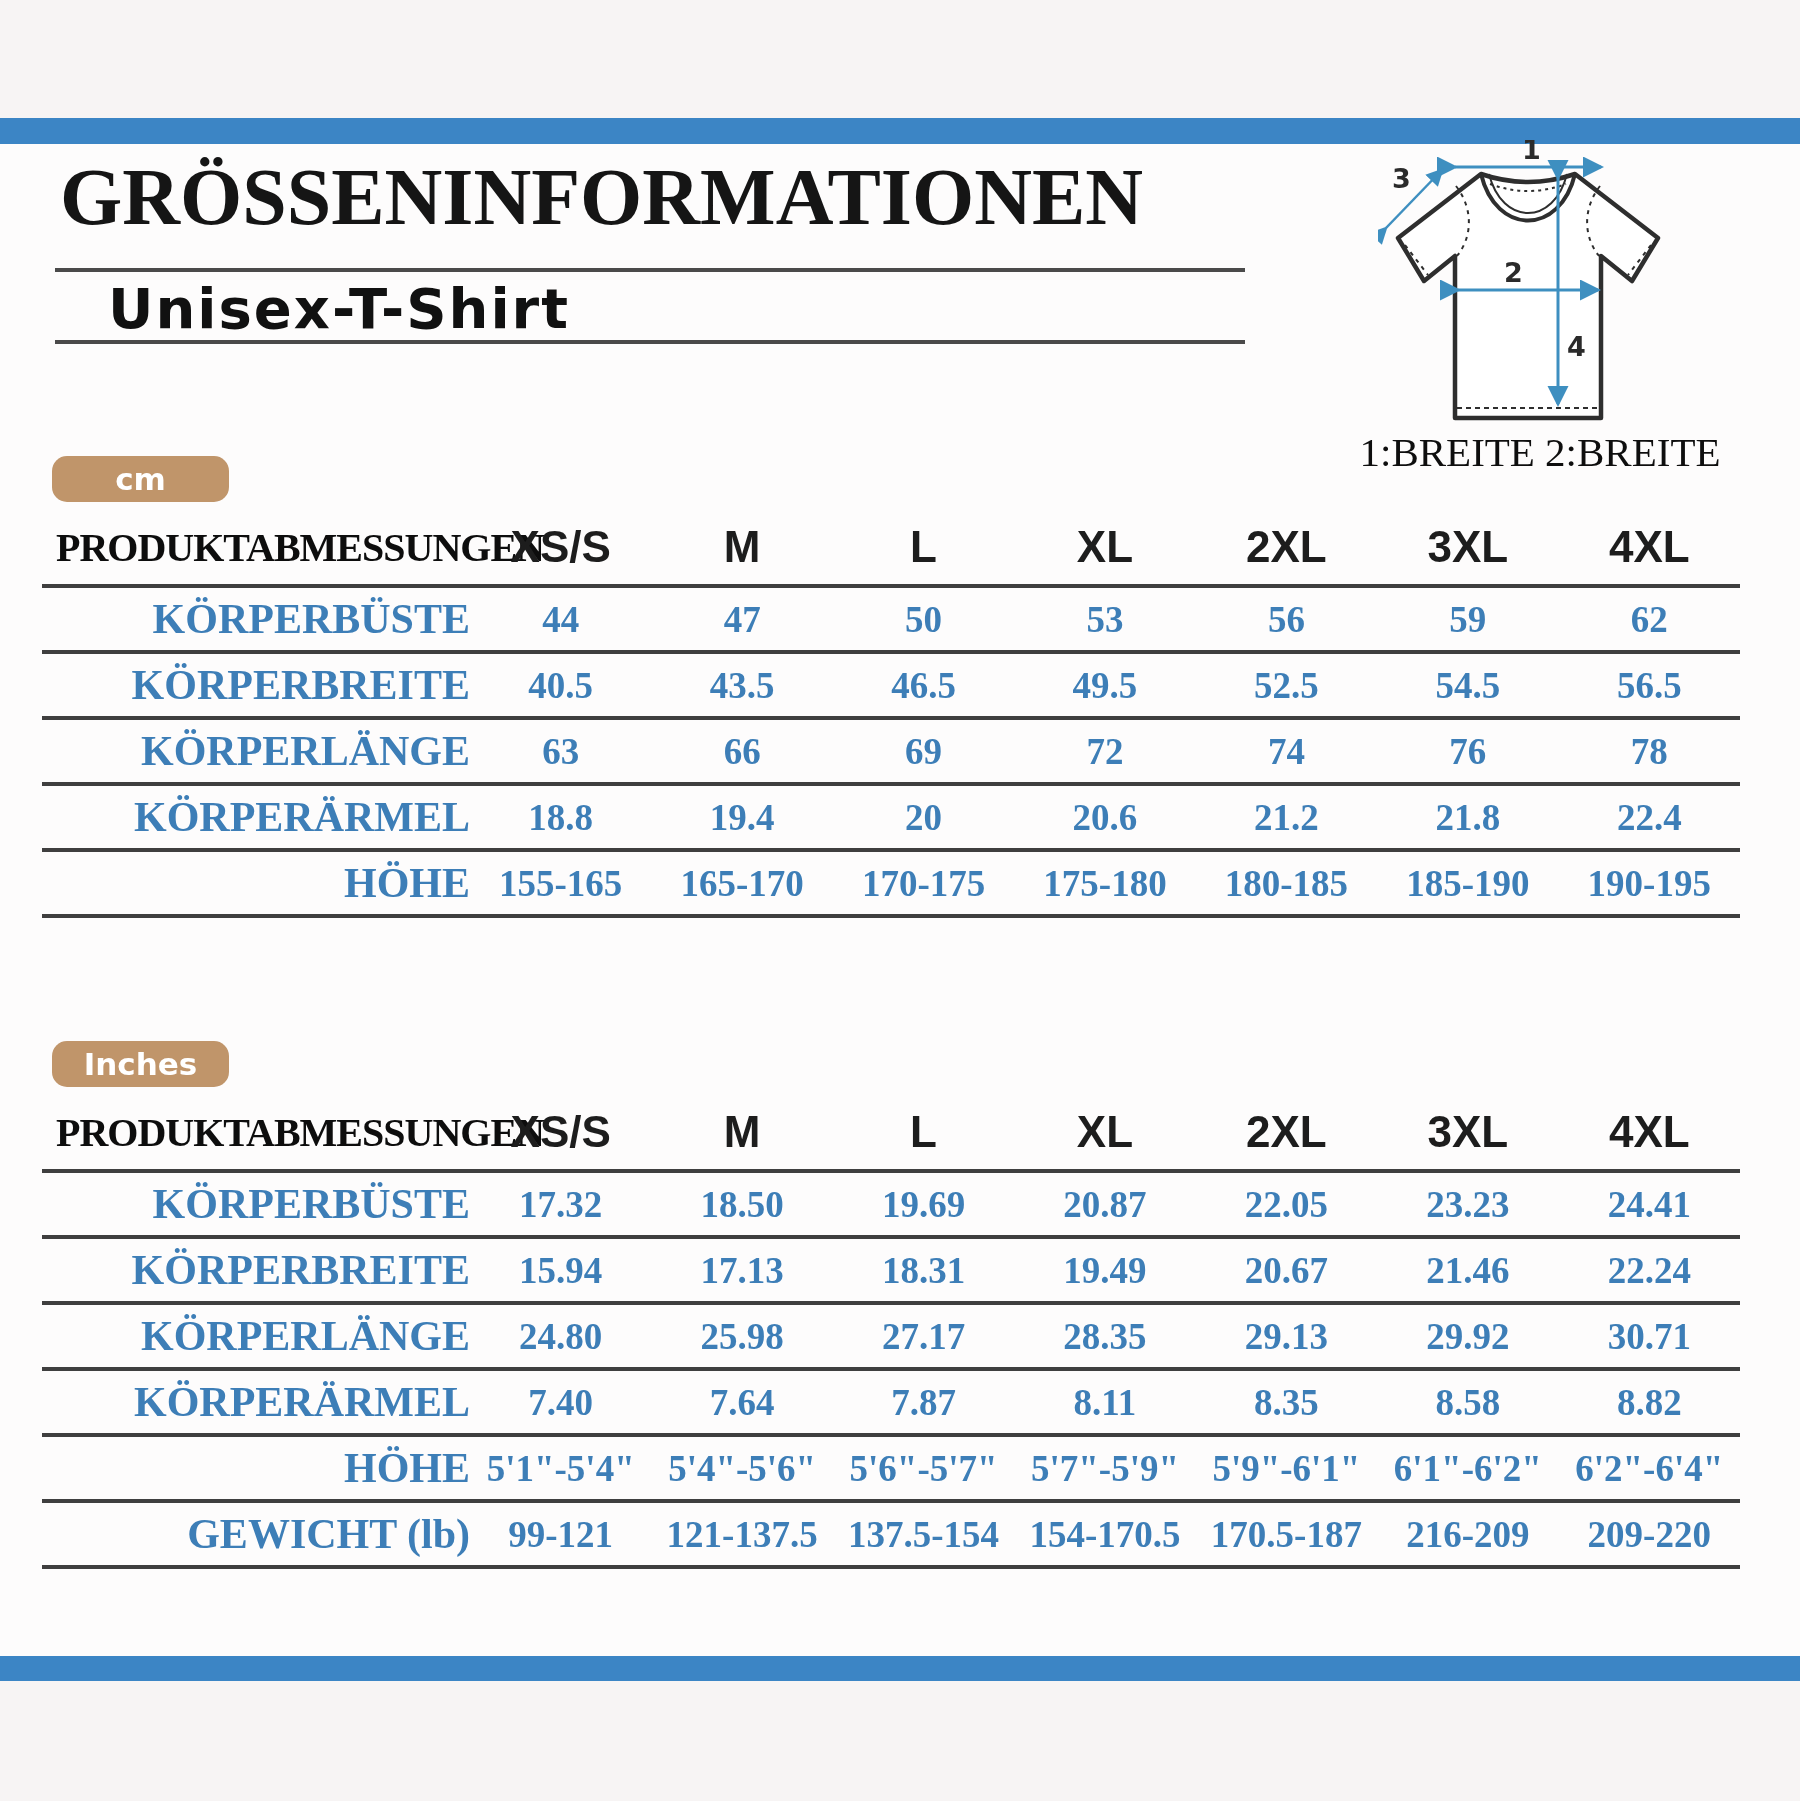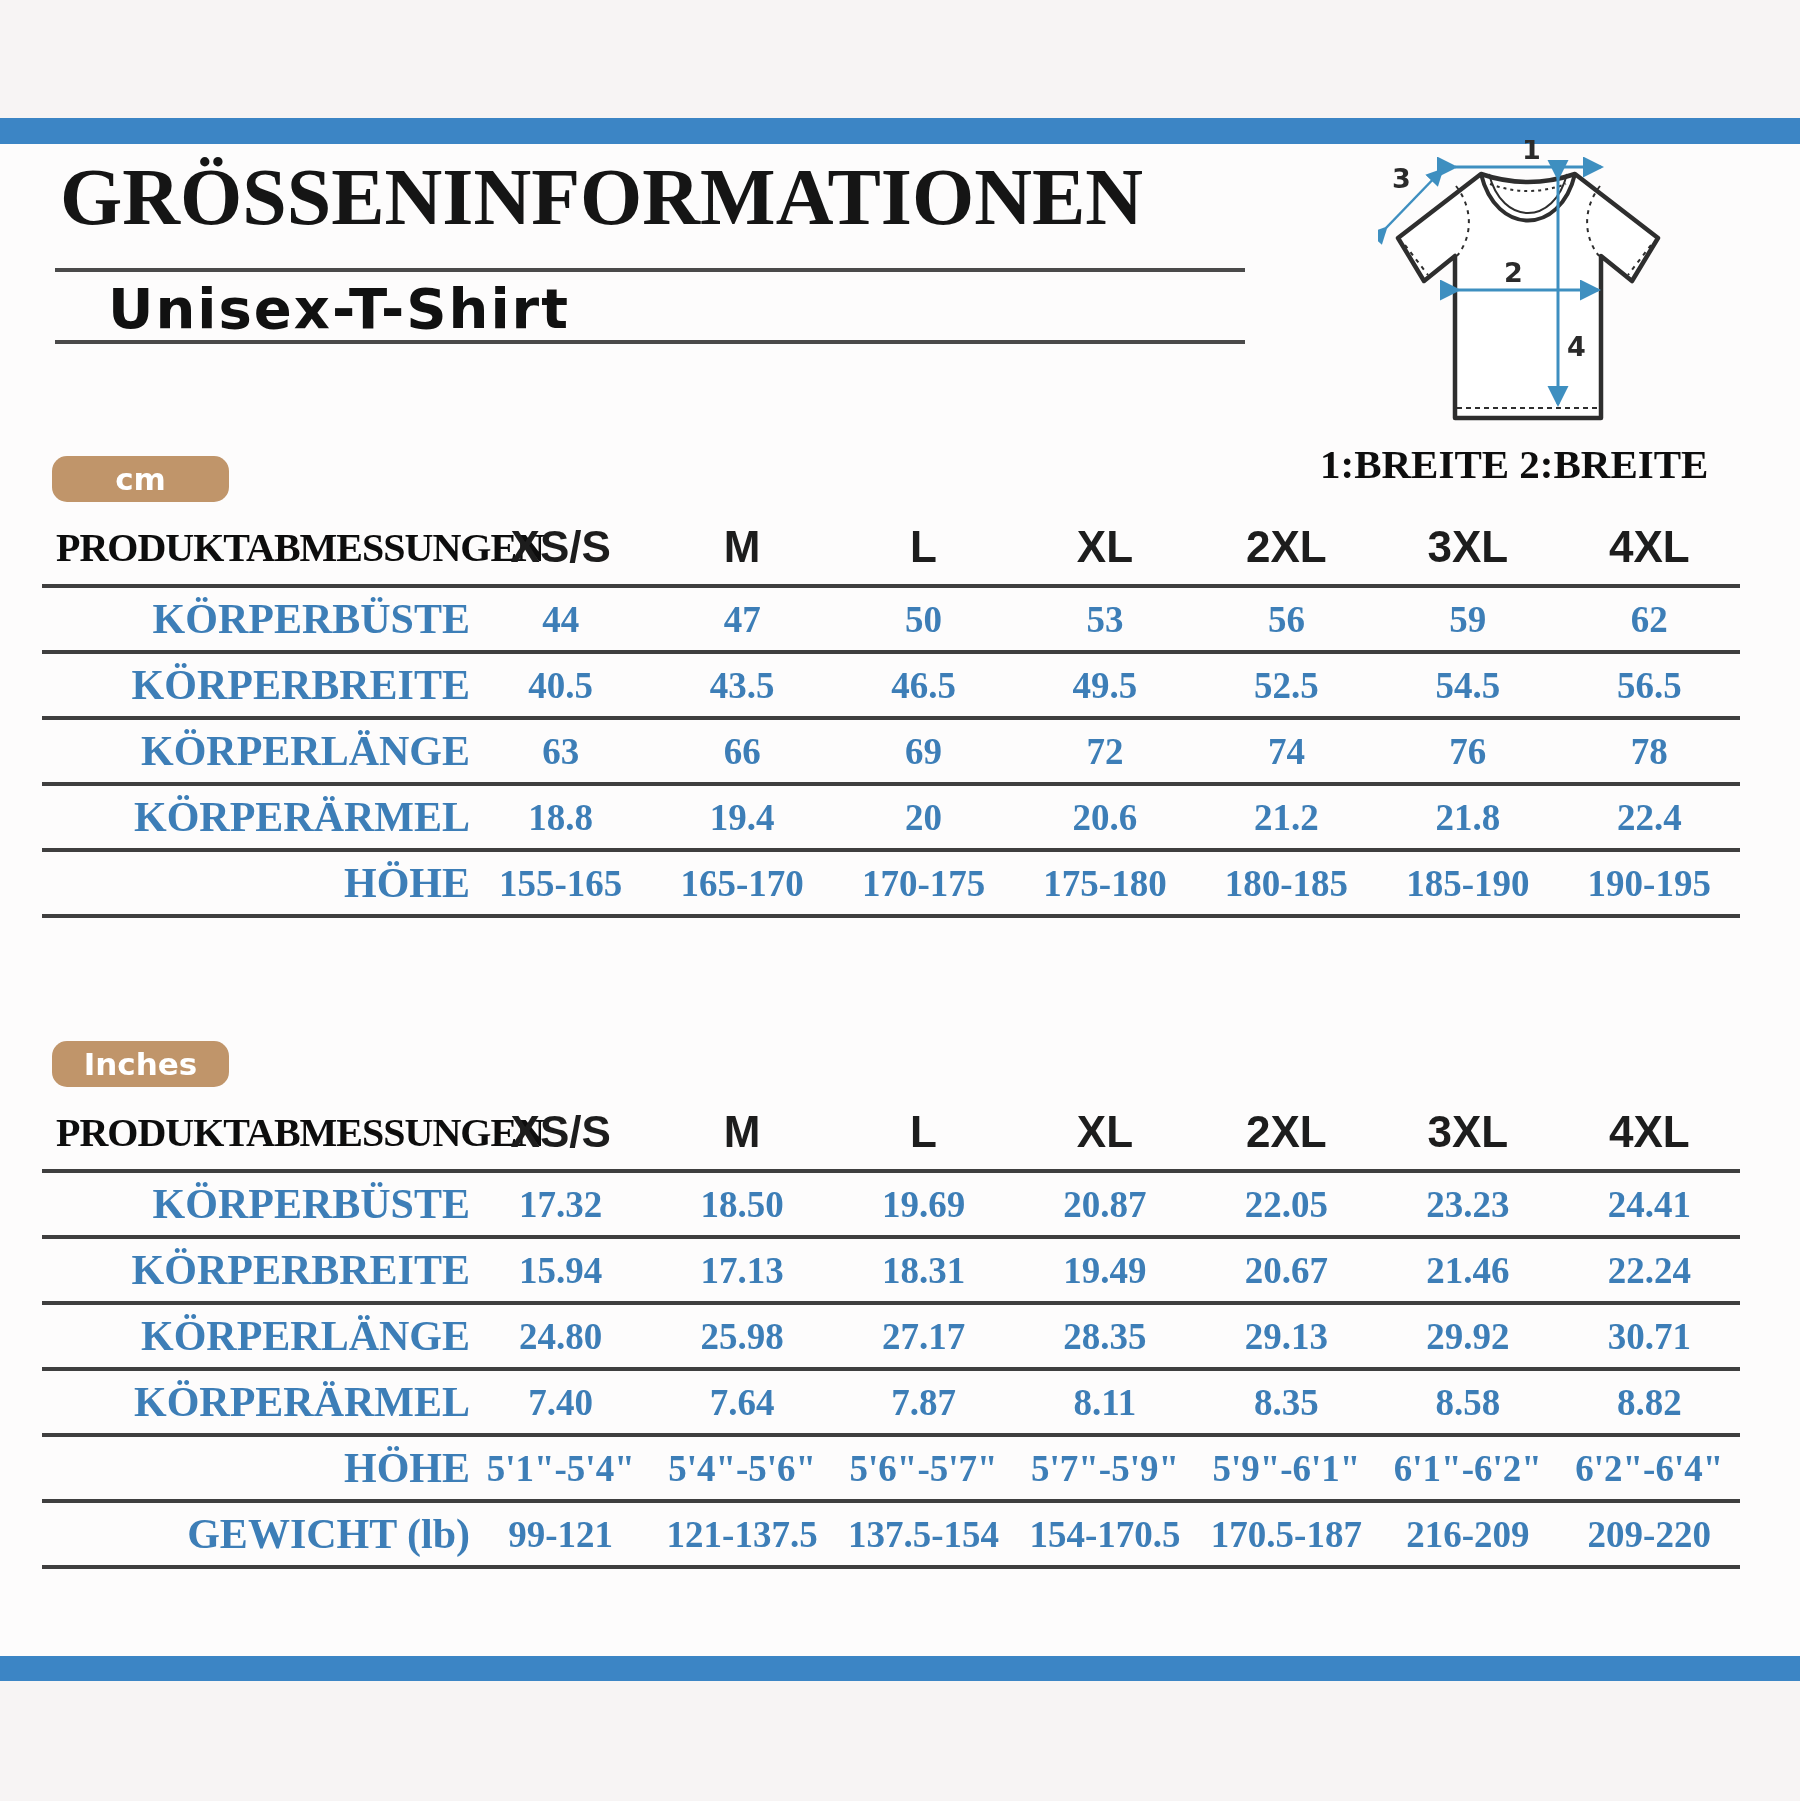--- a/index.html
+++ b/index.html
@@ -21,21 +21,21 @@
   .bar.top{top:118px;height:26px;}
   .bar.bottom{top:1656px;height:25px;}
 
   .title{position:absolute;left:60px;top:152px;font-size:80px;font-weight:700;color:var(--ink);letter-spacing:0px;white-space:nowrap;}
   .rule{position:absolute;left:55px;width:1190px;height:4px;background:#4a4a4a;}
   .rule.r1{top:268px;}
   .rule.r2{top:340px;}
   .subtitle{position:absolute;left:84px;top:276px;font-size:56px;font-weight:700;font-family:"DejaVu Sans", sans-serif;color:#111;letter-spacing:2px;white-space:nowrap;margin-left:24px;}
 
   .shirt{position:absolute;left:1378px;top:140px;width:302px;height:300px;}
-  .legend{position:absolute;left:1320px;top:440px;width:440px;font-size:41px;font-weight:700;color:#0e0e0e;line-height:49px;white-space:nowrap;}
+  .legend{position:absolute;left:1320px;top:428px;width:440px;text-align:center;font-size:41px;font-weight:400;color:#0e0e0e;line-height:49px;white-space:nowrap;}
 
   .badge{position:absolute;left:52px;width:177px;height:46px;background:var(--badge);border-radius:15px;
          display:flex;align-items:center;justify-content:center;color:#fff;font-family:"DejaVu Sans", sans-serif;
          font-weight:700;font-size:31px;}
   .badge.b-cm{top:456px;}
   .badge.b-in{top:1041px;}
 
   .tablewrap{position:absolute;left:42px;width:1698px;}
   .tablewrap.t-cm{top:510px;}
   .tablewrap.t-in{top:1095px;}

